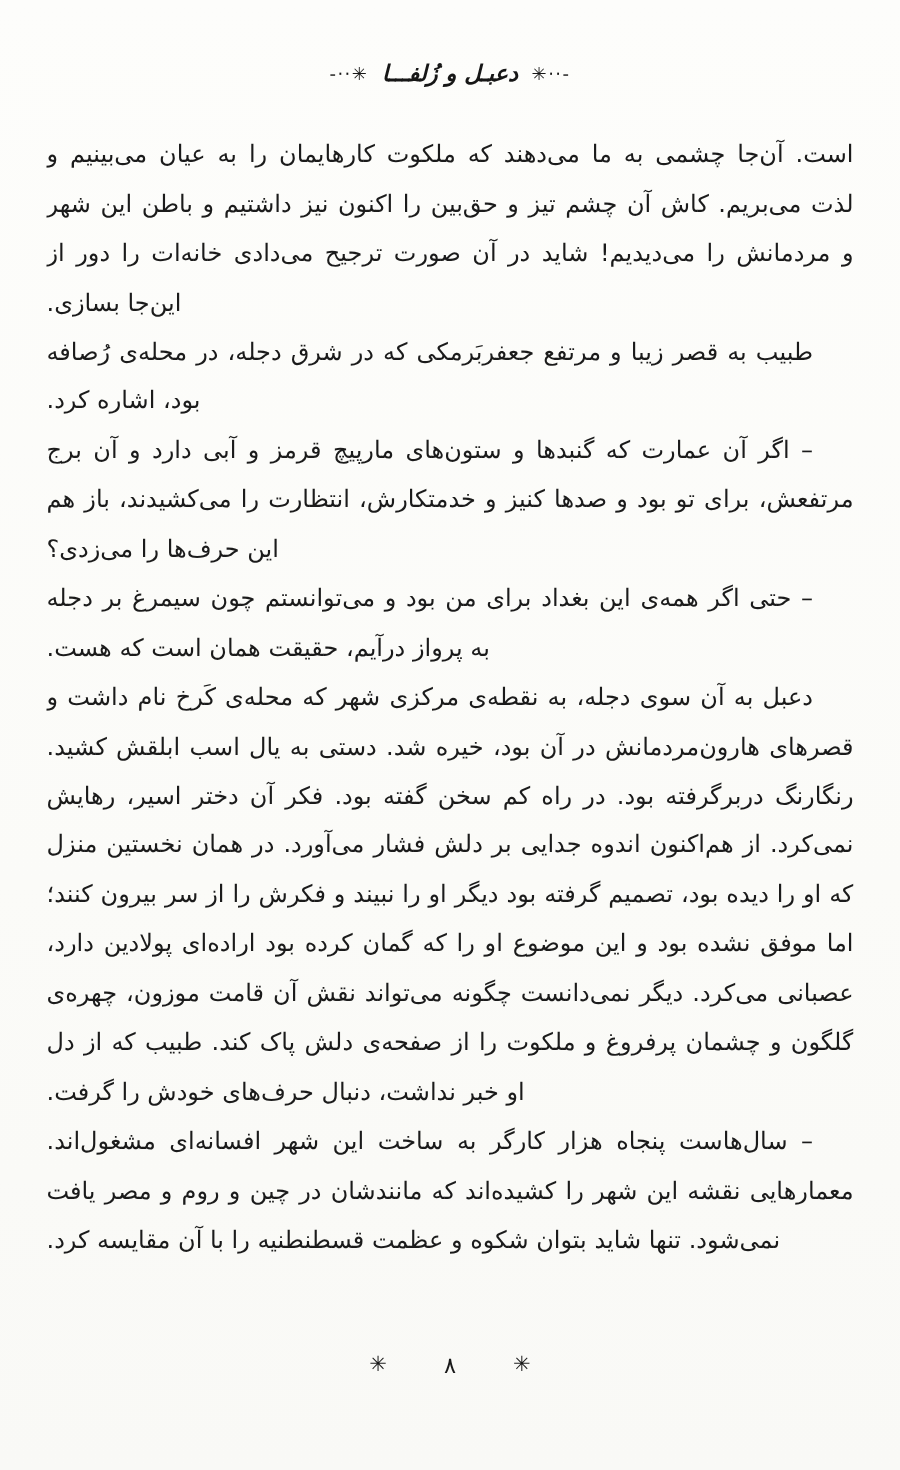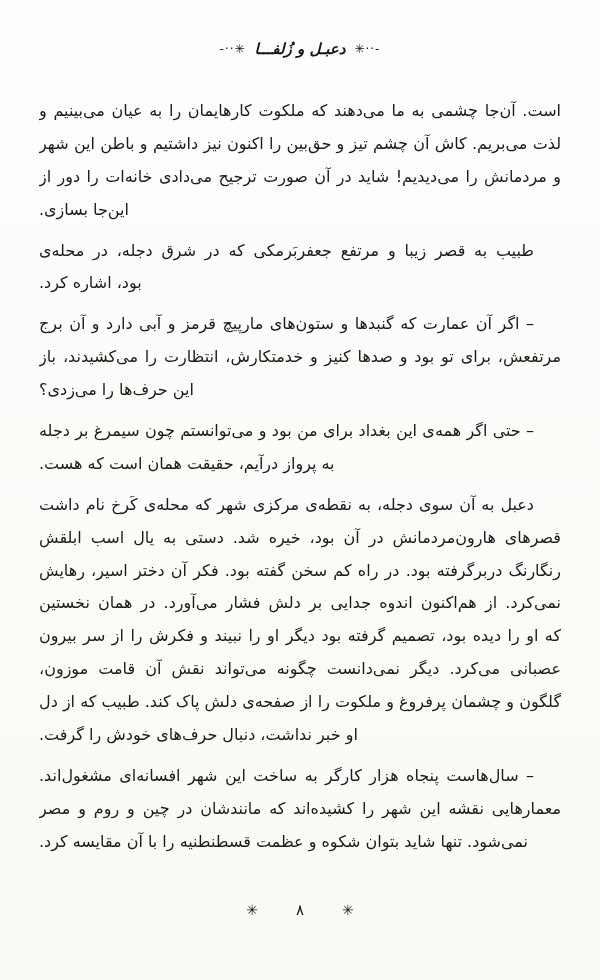--- a/index.html
+++ b/index.html
@@ -48,21 +48,21 @@
   .body-text {
     position: absolute;
     top: 87px;
     right: 31px;
     left: 31px;
     direction: rtl;
     font-size: 16px;
     line-height: 32.9px;
     color: #1b1b1b;
   }
-  .para { margin: 8px; }
+  .para { margin: 0; }
   .line {
     height: 32.9px;
     overflow: hidden;
     text-align: left;
   }
   .line.justified {
     text-align: justify;
     text-align-last: justify;
   }
   .line.first-indent {
@@ -117,20 +117,21 @@
       <div class="para">
         <div class="line justified first-indent">– حتی اگر همه‌ی این بغداد برای من بود و می‌توانستم چون سیمرغ بر دجله آن</div>
         <div class="line">به پرواز درآیم، حقیقت همان است که هست.</div>
       </div>
       <div class="para">
         <div class="line justified first-indent">دعبل به آن سوی دجله، به نقطه‌ی مرکزی شهر که محله‌ی کَرخ نام داشت و</div>
         <div class="line justified">قصرهای هارون‌مردمانش در آن بود، خیره شد. دستی به یال اسب ابلقش کشید.</div>
         <div class="line justified">رنگارنگ دربرگرفته بود. در راه کم سخن گفته بود. فکر آن دختر اسیر، رهایش</div>
         <div class="line justified">نمی‌کرد. از هم‌اکنون اندوه جدایی بر دلش فشار می‌آورد. در همان نخستین منزل</div>
         <div class="line justified">که او را دیده بود، تصمیم گرفته بود دیگر او را نبیند و فکرش را از سر بیرون کنند؛</div>
+        <div class="line justified">اما موفق نشده بود و این موضوع او را که گمان کرده بود اراده‌ای پولادین دارد،</div>
         <div class="line justified">عصبانی می‌کرد. دیگر نمی‌دانست چگونه می‌تواند نقش آن قامت موزون، چهره‌ی</div>
         <div class="line justified">گلگون و چشمان پرفروغ و ملکوت را از صفحه‌ی دلش پاک کند. طبیب که از دل</div>
         <div class="line">او خبر نداشت، دنبال حرف‌های خودش را گرفت.</div>
       </div>
       <div class="para">
         <div class="line justified first-indent">– سال‌هاست پنجاه هزار کارگر به ساخت این شهر افسانه‌ای مشغول‌اند.</div>
         <div class="line justified">معمارهایی نقشه این شهر را کشیده‌اند که مانندشان در چین و روم و مصر یافت</div>
         <div class="line">نمی‌شود. تنها شاید بتوان شکوه و عظمت قسطنطنیه را با آن مقایسه کرد.</div>
       </div>
     </div>

